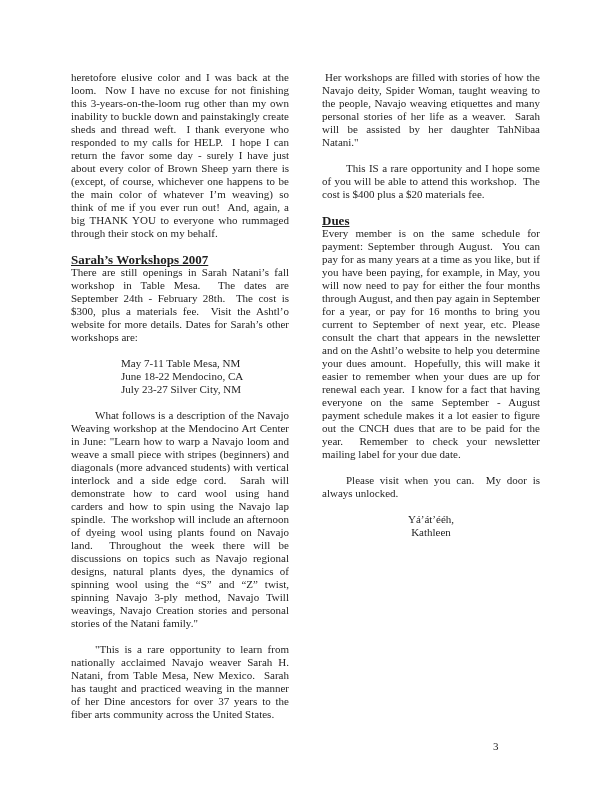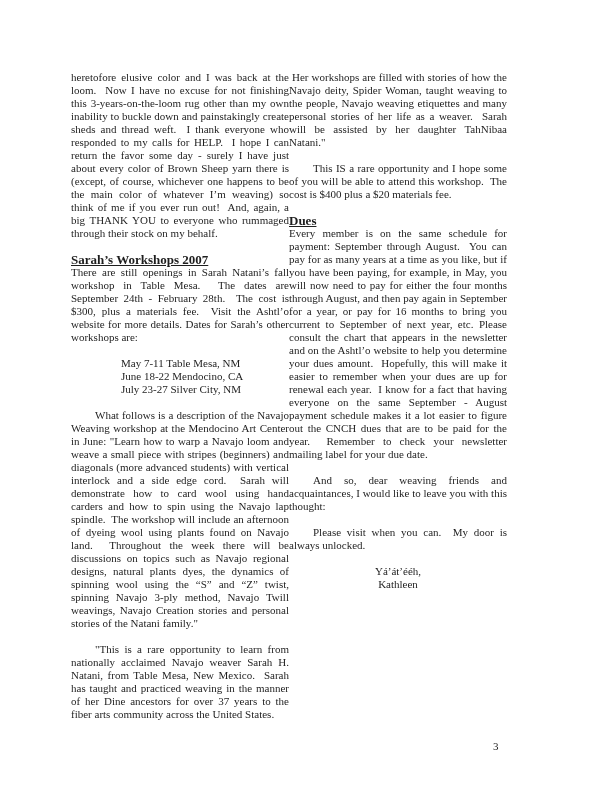--- a/index.html
+++ b/index.html
@@ -17,20 +17,21 @@
     line-height: 13px;
     color: #1e1e1e;
     overflow: hidden;
   }
   .columns {
     position: absolute;
     left: 71px;
     top: 71px;
     width: 469px;
     display: flex;
+    gap: 33px;
   }
   .column {
     width: 218px;
     text-align: justify;
   }
   .para {
     margin: 0 0 13px 0;
     white-space: pre-wrap;
     text-align: justify;
   }
@@ -95,21 +96,20 @@
 
     <div class="column">
       <p class="para"> Her workshops are filled with stories of how the Navajo deity, Spider Woman, taught weaving to the people, Navajo weaving etiquettes and many personal stories of her life as a weaver.  Sarah will be assisted by her daughter TahNibaa Natani."</p>
 
       <p class="para indent">This IS a rare opportunity and I hope some of you will be able to attend this workshop.  The cost is $400 plus a $20 materials fee.</p>
 
       <h2 class="heading">Dues</h2>
 
       <p class="para">Every member is on the same schedule for payment: September through August.  You can pay for as many years at a time as you like, but if you have been paying, for example, in May, you will now need to pay for either the four months through August, and then pay again in September for a year, or pay for 16 months to bring you current to September of next year, etc. Please consult the chart that appears in the newsletter and on the Ashtl’o website to help you determine your dues amount.  Hopefully, this will make it easier to remember when your dues are up for renewal each year.  I know for a fact that having everyone on the same September - August payment schedule makes it a lot easier to figure out the CNCH dues that are to be paid for the year.  Remember to check your newsletter mailing label for your due date.</p>
 
-      <p class="para indent">And so, dear weaving friends and acquaintances, I would like to leave you with this thought:</p>
 
 
       <p class="para indent">Please visit when you can.  My door is always unlocked.</p>
 
       <div class="signature">
         <div>Yá’át’ééh,</div>
         <div>Kathleen</div>
       </div>
     </div>
 

